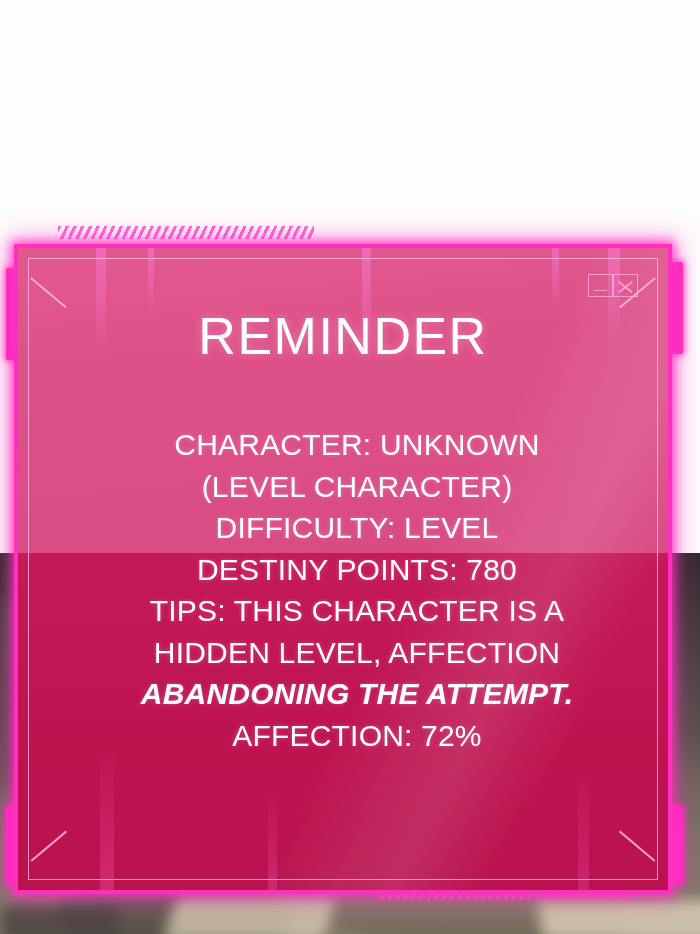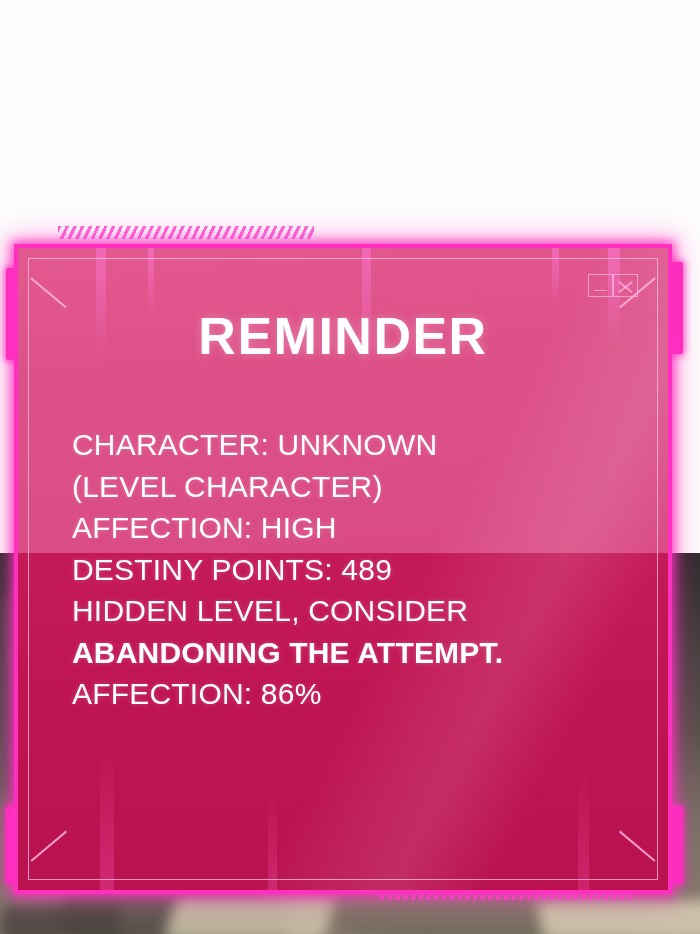--- a/index.html
+++ b/index.html
@@ -230,40 +230,40 @@
     inset: 0;
     z-index: 15;
   }
   #panel-title {
     position: absolute;
     left: 0; right: 0;
     top: 62px;
     text-align: center;
     color: #ffffff;
     font-size: 52px;
-    font-weight: 700;
+    font-weight: 400;
     letter-spacing: 1.5px;
     font-family: "Liberation Sans", sans-serif;
     text-shadow: 0 0 8px rgba(255,255,255,.28);
     line-height: 1;
   }
   #detail-block {
     position: absolute;
     left: 54px;
     right: 26px;
     top: 176px;
     color: #ffffff;
     font-size: 30px;
     line-height: 41.5px;
     font-weight: 400;
     letter-spacing: .2px;
     text-shadow: 0 0 5px rgba(255,255,255,.22);
   }
-  .detail-line { white-space: pre-wrap; }
-  .detail-line.bold { font-weight: 700; }
+  .detail-line { white-space: pre-wrap; text-align: center; }
+  .detail-line.bold { font-weight: 700; font-style: italic; }
 </style>
 </head>
 <body>
 
 <div id="scene">
   <div class="scene-upper"></div>
   <div class="scene-lower">
   </div>
   <div class="scene-blob blob-g"></div>
   <div class="scene-blob blob-f"></div>
@@ -308,21 +308,22 @@
   <div class="win-controls">
     <div class="win-btn minimize"></div>
     <div class="win-btn close"></div>
   </div>
 
   <div class="panel-content">
     <div id="panel-title">REMINDER</div>
     <div id="detail-block">
         <div class="detail-line">CHARACTER: UNKNOWN</div>
         <div class="detail-line">(LEVEL CHARACTER)</div>
-        <div class="detail-line">AFFECTION: HIGH</div>
-        <div class="detail-line">DESTINY POINTS: 489</div>
-        <div class="detail-line">HIDDEN LEVEL, CONSIDER</div>
+        <div class="detail-line">DIFFICULTY: LEVEL</div>
+        <div class="detail-line">DESTINY POINTS: 780</div>
+        <div class="detail-line">TIPS: THIS CHARACTER IS A</div>
+        <div class="detail-line">HIDDEN LEVEL, AFFECTION</div>
         <div class="detail-line bold">ABANDONING THE ATTEMPT.</div>
-        <div class="detail-line">AFFECTION: 86%</div>
+        <div class="detail-line">AFFECTION: 72%</div>
       </div>
   </div>
 
 </div>
 
 </body></html>

